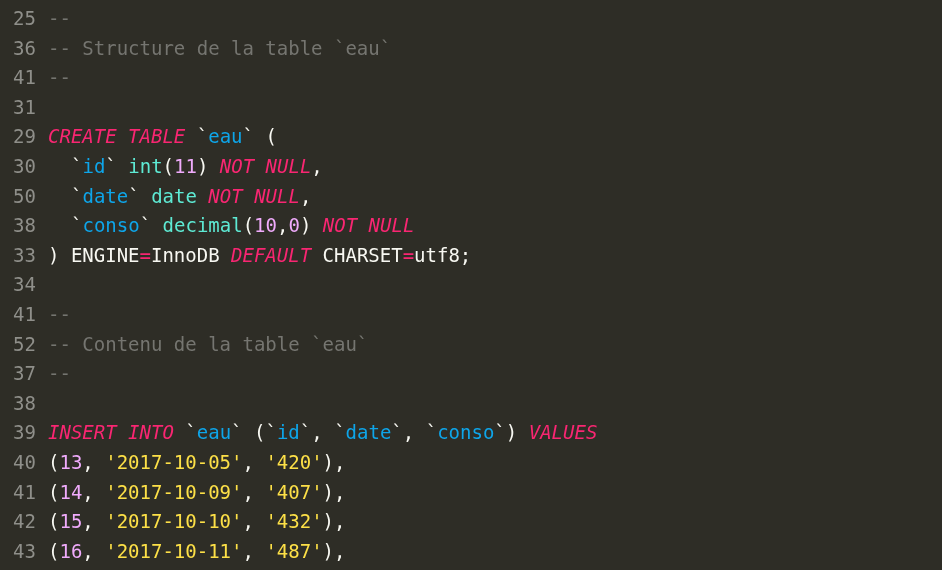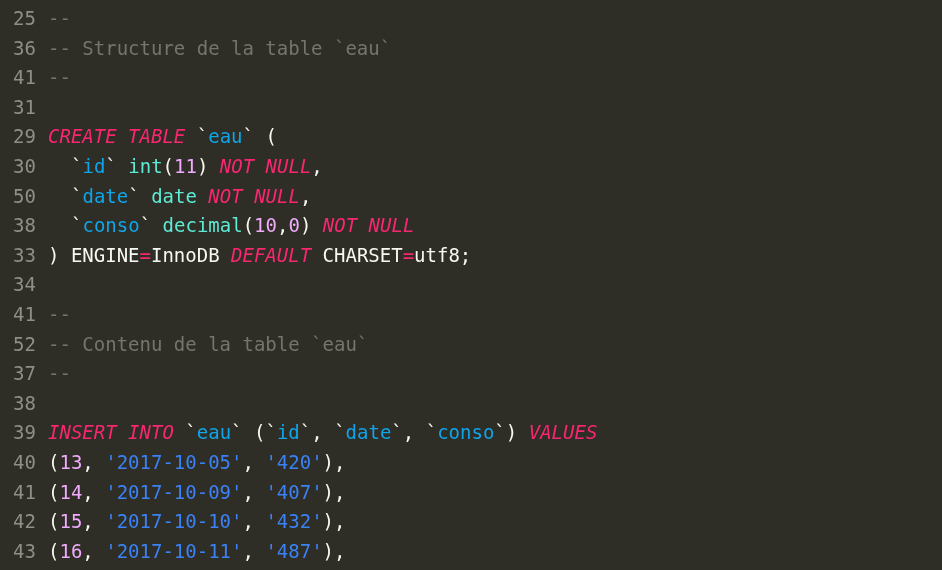--- a/index.html
+++ b/index.html
@@ -37,21 +37,21 @@
     .line {
       height: 29.6px;
     }
     .line-num {
       height: 29.6px;
       text-align: right;
     }
     .comment { color: #757570; }
     .keyword { color: #f92672; font-style: italic; }
     .type { color: #5eead4; }
-    .string { color: #3b82f6; text-align: center; }
+    .string { color: #fde047; text-align: center; }
     .number { color: #f0abfc; }
     .identifier { color: #0ea5e9; }
     .backtick { color: #f8f8f2; }
     .plain { color: #f8f8f2; }
     .indent-space {
       display: inline-block;
       border-left: 1px solid #454441;
       padding-left: 22px;
     }
   </style>

